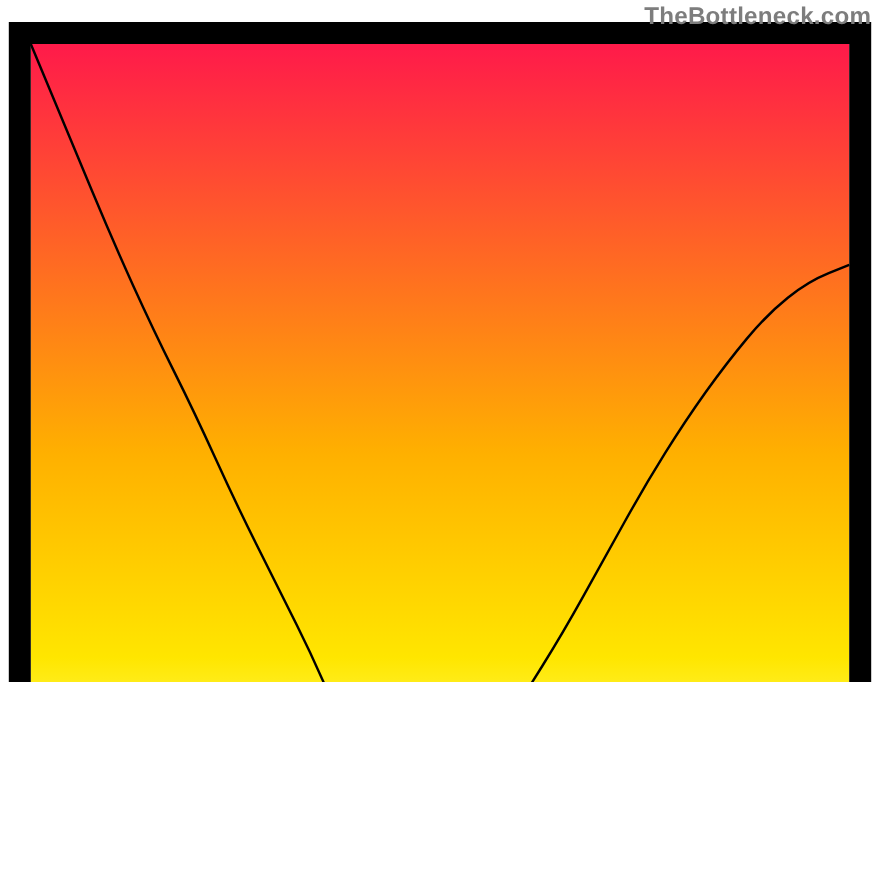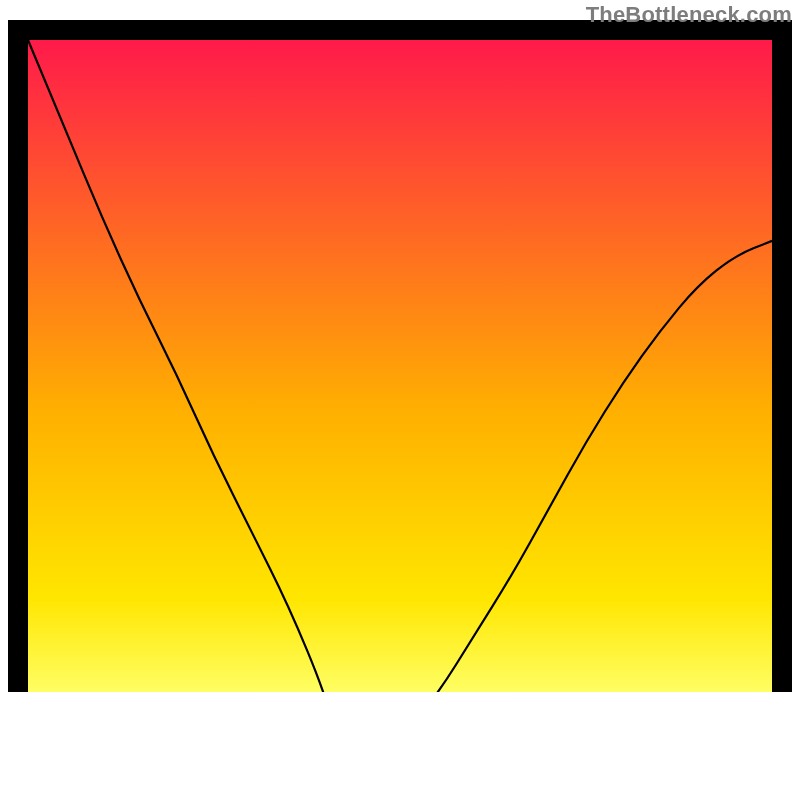--- a/index.html
+++ b/index.html
@@ -2,21 +2,21 @@
 <html><head>
 <meta charset="utf-8">
 <style>
   body {
     margin: 0;
     padding: 0;
     background: #fff;
   }
   .container {
     width: 800px;
-    height: 692px;
+    height: 620px;
     position: relative;
   }
   .watermark {
     position: absolute;
     top: 2px;
     right: 8px;
     font-family: Arial, Helvetica, sans-serif;
     font-size: 22px;
     font-weight: bold;
     color: #7d7d7d;

